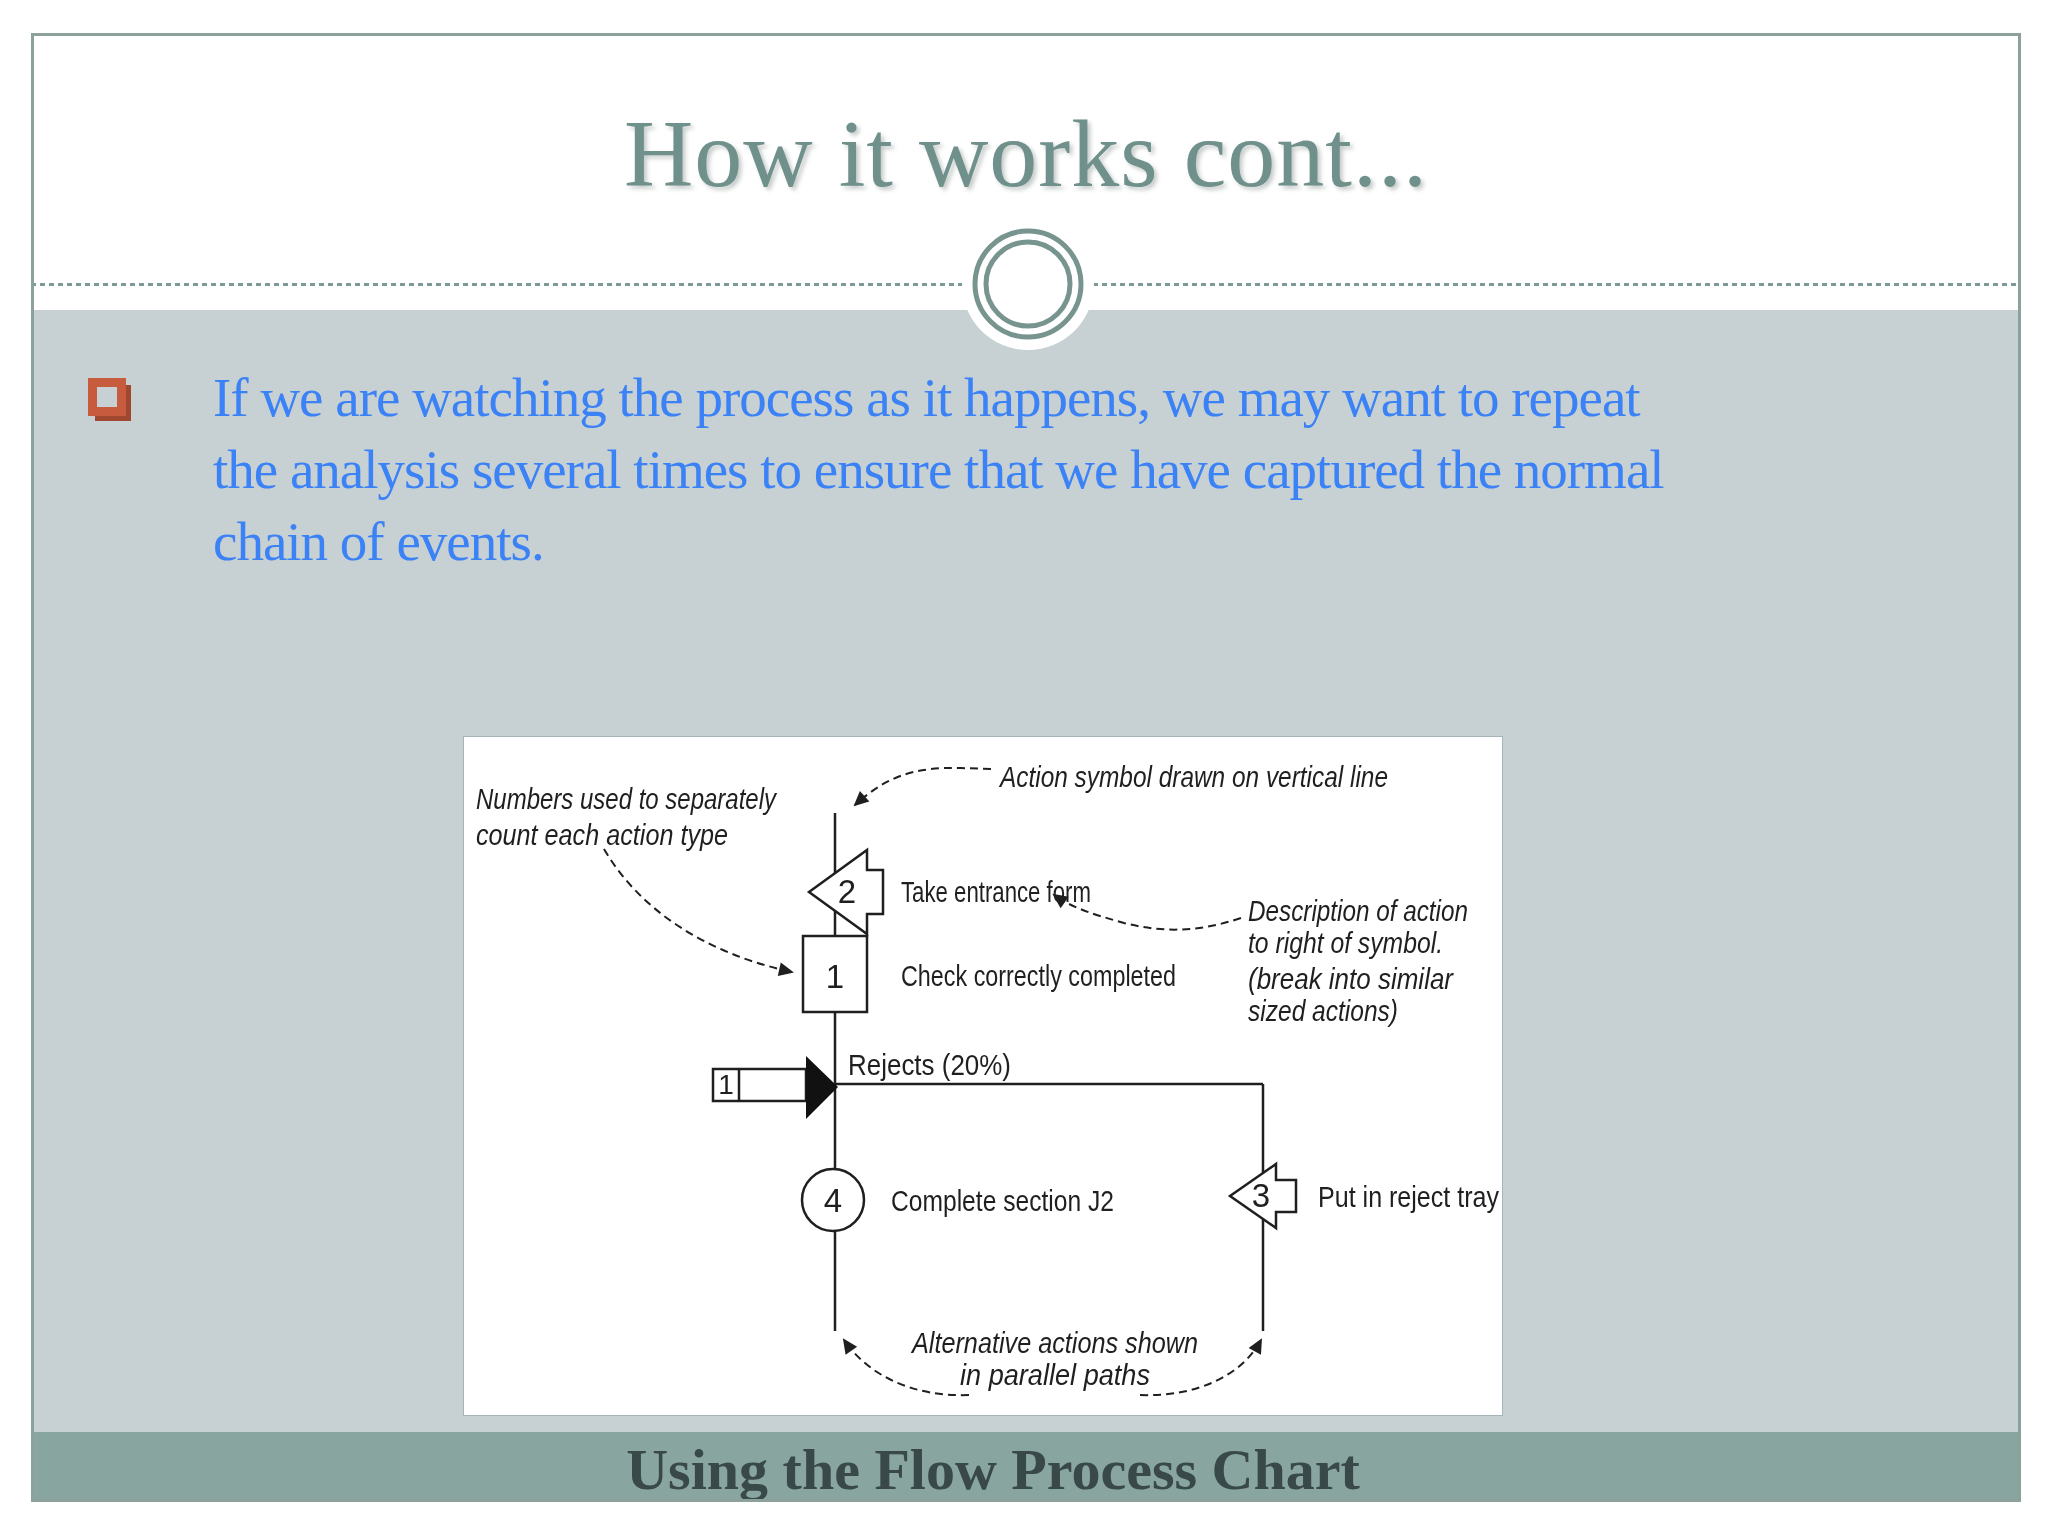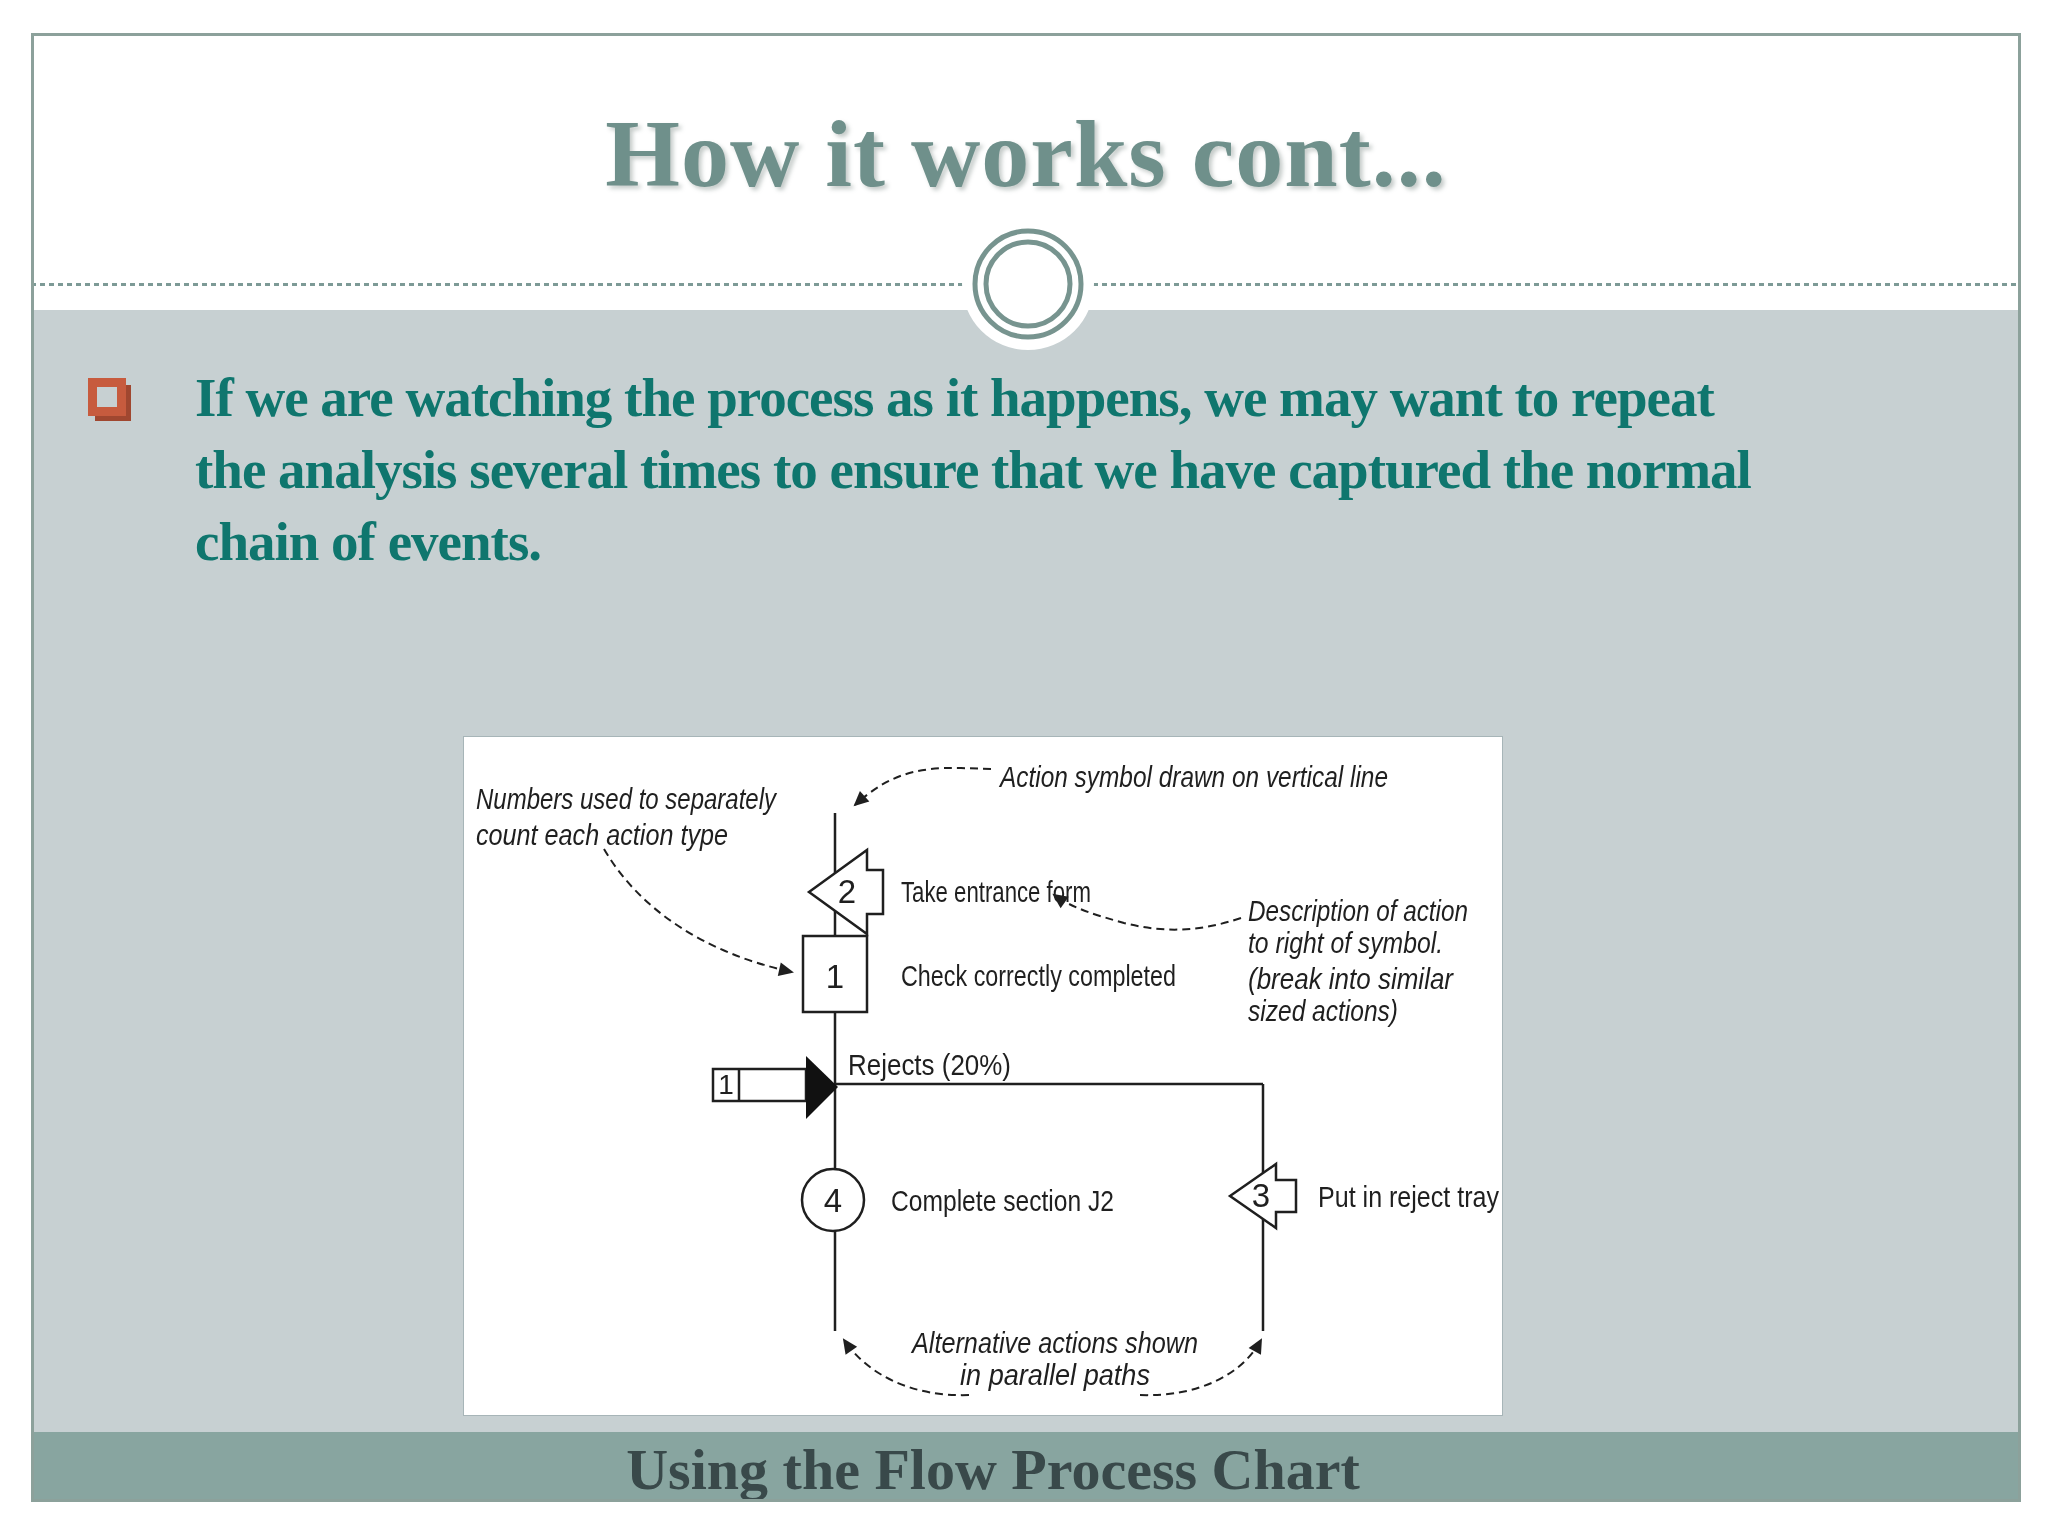--- a/index.html
+++ b/index.html
@@ -17,21 +17,21 @@
     background:var(--footer-band,#88a5a0);
   }
   .frame{
     position:absolute;left:31px;top:33px;width:1990px;height:1469px;
     border:3px solid var(--frame-border,#8ca19b);box-sizing:border-box;
     pointer-events:none;z-index:50;
   }
   
   .title{
     position:absolute;left:31px;top:98px;width:1990px;text-align:center;
-    font-size:96px;font-weight:bold;letter-spacing:1px;
+    font-size:96px;font-weight:normal;letter-spacing:1px;
     color:var(--title-teal,#6f908b);
     text-shadow:3px 3px 4px rgba(110,125,120,0.40);
     z-index:5;
   }
   .divider{
     position:absolute;left:31px;top:283px;width:1990px;height:3px;
     background:repeating-linear-gradient(90deg,
       var(--divider-teal,#7d9a96) 0 5px, transparent 5px 9px);
     z-index:6;
   }
@@ -40,23 +40,23 @@
   .bullet{position:absolute;left:88px;display:flex;align-items:flex-start;z-index:8;}
   .b1{top:362px;}
   .b2{top:582px;}
   .marker{
     width:38px;height:38px;box-sizing:border-box;flex:0 0 38px;
     border:9px solid var(--bullet-orange,#c75b3e);
     box-shadow:6px 6px 0 -1px var(--bullet-orange-dark,#a04730);
     margin-top:16px;background:transparent;
   }
   .btext{
-    margin-left:69px;width:1800px;
+    margin-left:87px;width:1800px;
     font-size:55px;line-height:72px;letter-spacing:-1px;
-    color:#0f766e;white-space:pre-line;font-weight:bold;
+    color:#3b82f6;white-space:pre-line;
   }
   
   .diagram-box{
     position:absolute;left:463px;top:736px;width:1040px;height:680px;
     background:#ffffff;border:1px solid #a7b5b8;box-sizing:border-box;z-index:9;
   }
   .diagram-box svg{display:block;}
   .dg-line{stroke:#1f1f1f;stroke-width:2.5;fill:none;}
   .dg-sym{stroke:#1f1f1f;stroke-width:2.5;fill:#ffffff;}
   .dg-solid{fill:#111111;stroke:none;}

